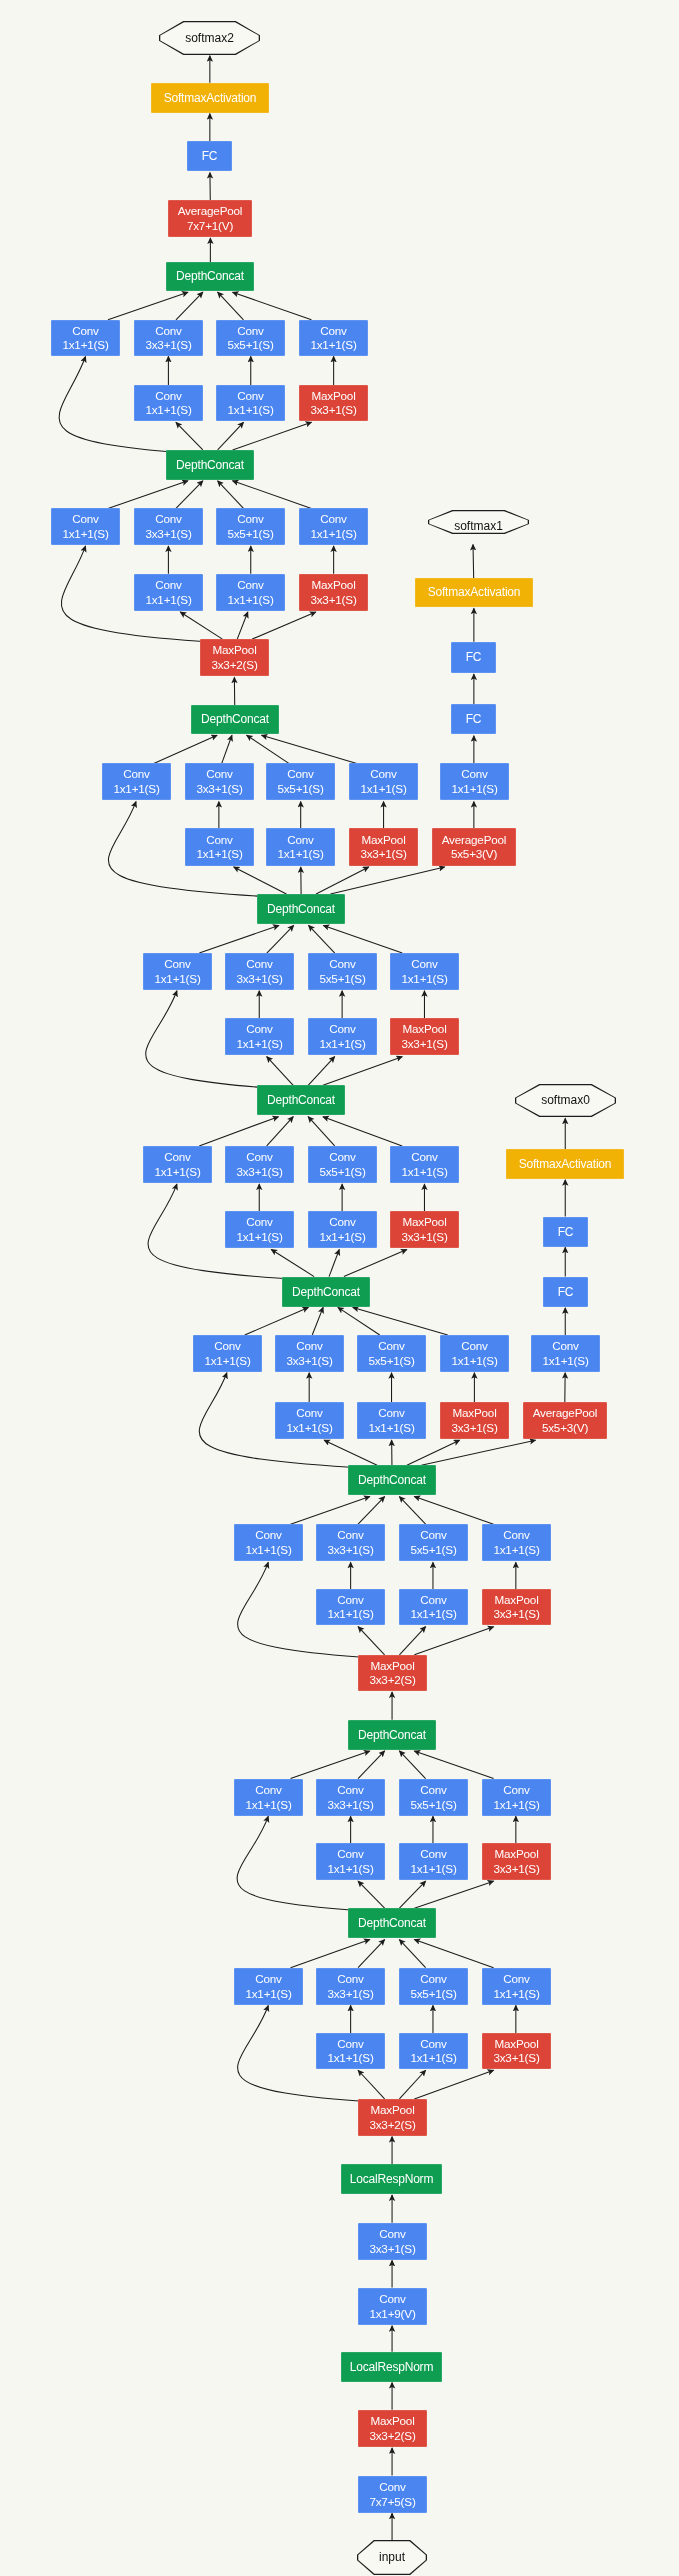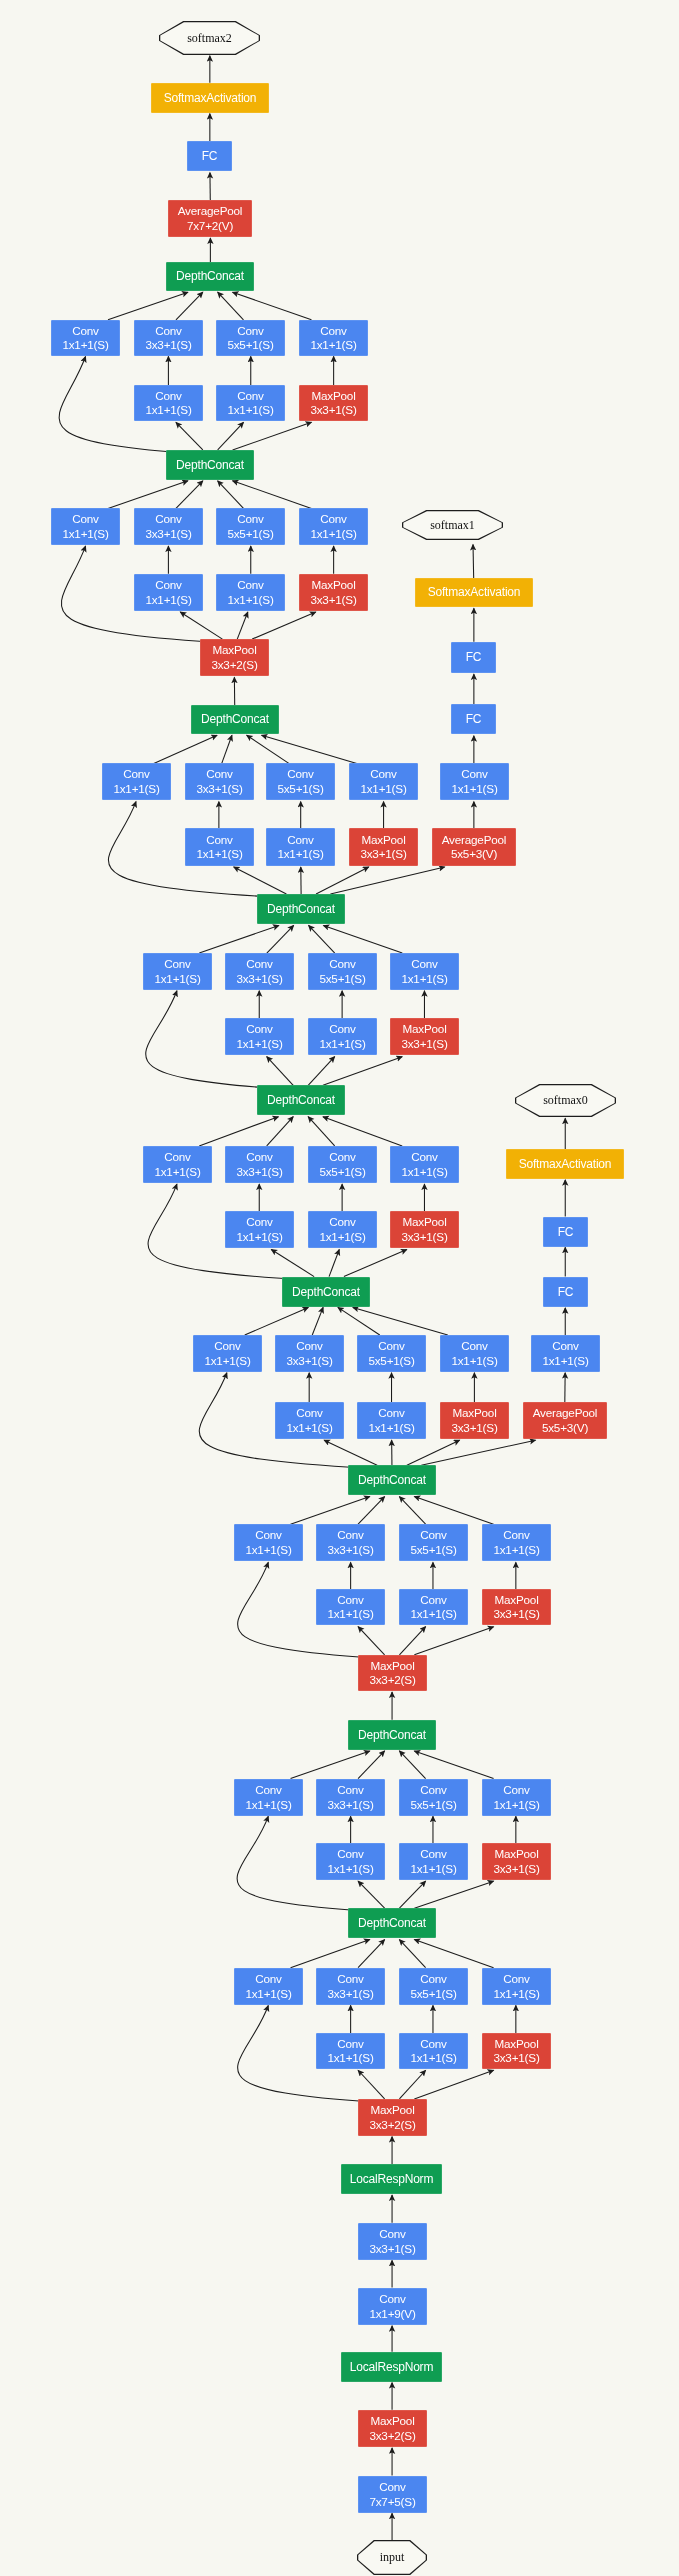--- a/index.html
+++ b/index.html
@@ -10,21 +10,21 @@
         align-items:center;justify-content:center;color:#fff;text-align:center;
         border-radius:1.1px;line-height:1.22;letter-spacing:-0.2px;}
   .node .line{display:block;white-space:nowrap;font-size:11.7px;}
   .node.one .line{font-size:12px;}
   .node.rect{box-shadow:inset 0 0 0 0.5px rgba(255,255,255,.22);}
   .node.io{background:transparent;color:#111;border-radius:0;box-shadow:none;}
   .octo-outer{position:absolute;inset:0;background:#1d1d1d;
       clip-path:polygon(24% 0,76% 0,100% 42%,100% 58%,76% 100%,24% 100%,0 58%,0 42%);}
   .octo-inner{position:absolute;inset:1.3px;background:#f9f9f3;
       clip-path:polygon(24% 0,76% 0,100% 42%,100% 58%,76% 100%,24% 100%,0 58%,0 42%);}
-  .io .line{position:relative;z-index:2;font-size:12.2px;letter-spacing:0;font-family:Liberation Serif, serif;}
+  .io .line{position:relative;z-index:2;font-size:12.2px;letter-spacing:0;}
 </style>
 </head>
 <body>
 
 <div id="canvas" style="background: rgb(247, 247, 241);">
     <svg width="680" height="2576" viewBox="0 0 1280 4849" id="edge-layer">
       <defs>
         <marker id="arrow" markerWidth="7" markerHeight="7" refX="5.6" refY="3" orient="auto">
           <path d="M0,0 L6.4,3 L0,6 L1.4,3 z" fill="#1c1c1c"></path>
         </marker>
@@ -160,21 +160,21 @@
       <span class="line">softmax2</span>
     </div>
     <div class="node rect one" style="left: 151px; top: 83px; width: 118px; height: 30px; background: rgb(242, 177, 5); color: rgb(255, 255, 255);">
       <span class="line">SoftmaxActivation</span>
     </div>
     <div class="node rect one" style="left: 187px; top: 141px; width: 45px; height: 30px; background: rgb(75, 134, 240); color: rgb(255, 255, 255);">
       <span class="line">FC</span>
     </div>
     <div class="node rect" style="left: 168px; top: 200px; width: 84px; height: 37px; background: rgb(219, 68, 55); color: rgb(255, 255, 255);">
       <span class="line">AveragePool</span>
-      <span class="line">7x7+2(V)</span>
+      <span class="line">7x7+1(V)</span>
     </div>
     <div class="node rect one" style="left: 166px; top: 262px; width: 88px; height: 29px; background: rgb(15, 157, 82); color: rgb(255, 255, 255);">
       <span class="line">DepthConcat</span>
     </div>
     <div class="node rect" style="left: 51px; top: 320px; width: 69px; height: 36px; background: rgb(75, 134, 240); color: rgb(255, 255, 255);">
       <span class="line">Conv</span>
       <span class="line">1x1+1(S)</span>
     </div>
     <div class="node rect" style="left: 134px; top: 320px; width: 69px; height: 36px; background: rgb(75, 134, 240); color: rgb(255, 255, 255);">
       <span class="line">Conv</span>
@@ -505,21 +505,21 @@
     </div>
     <div class="node rect one" style="left: 451px; top: 704px; width: 45px; height: 30px; background: rgb(75, 134, 240); color: rgb(255, 255, 255);">
       <span class="line">FC</span>
     </div>
     <div class="node rect one" style="left: 451px; top: 642px; width: 45px; height: 31px; background: rgb(75, 134, 240); color: rgb(255, 255, 255);">
       <span class="line">FC</span>
     </div>
     <div class="node rect one" style="left: 415px; top: 578px; width: 118px; height: 29px; background: rgb(242, 177, 5); color: rgb(255, 255, 255);">
       <span class="line">SoftmaxActivation</span>
     </div>
-    <div class="node io one" style="left: 402px; top: 510px; width: 101px; height: 30px; color: rgb(17, 17, 17);">
+    <div class="node io one" style="left: 428px; top: 510px; width: 101px; height: 24px; color: rgb(17, 17, 17); justify-content: flex-end;">
       <div class="octo-outer" style="background: rgb(29, 29, 29);"></div>
       <div class="octo-inner" style="background: rgb(249, 249, 243);"></div>
       <span class="line">softmax1</span>
     </div>
     <div class="node rect one" style="left: 543px; top: 1277px; width: 45px; height: 30px; background: rgb(75, 134, 240); color: rgb(255, 255, 255);">
       <span class="line">FC</span>
     </div>
     <div class="node rect one" style="left: 543px; top: 1217px; width: 45px; height: 30px; background: rgb(75, 134, 240); color: rgb(255, 255, 255);">
       <span class="line">FC</span>
     </div>

